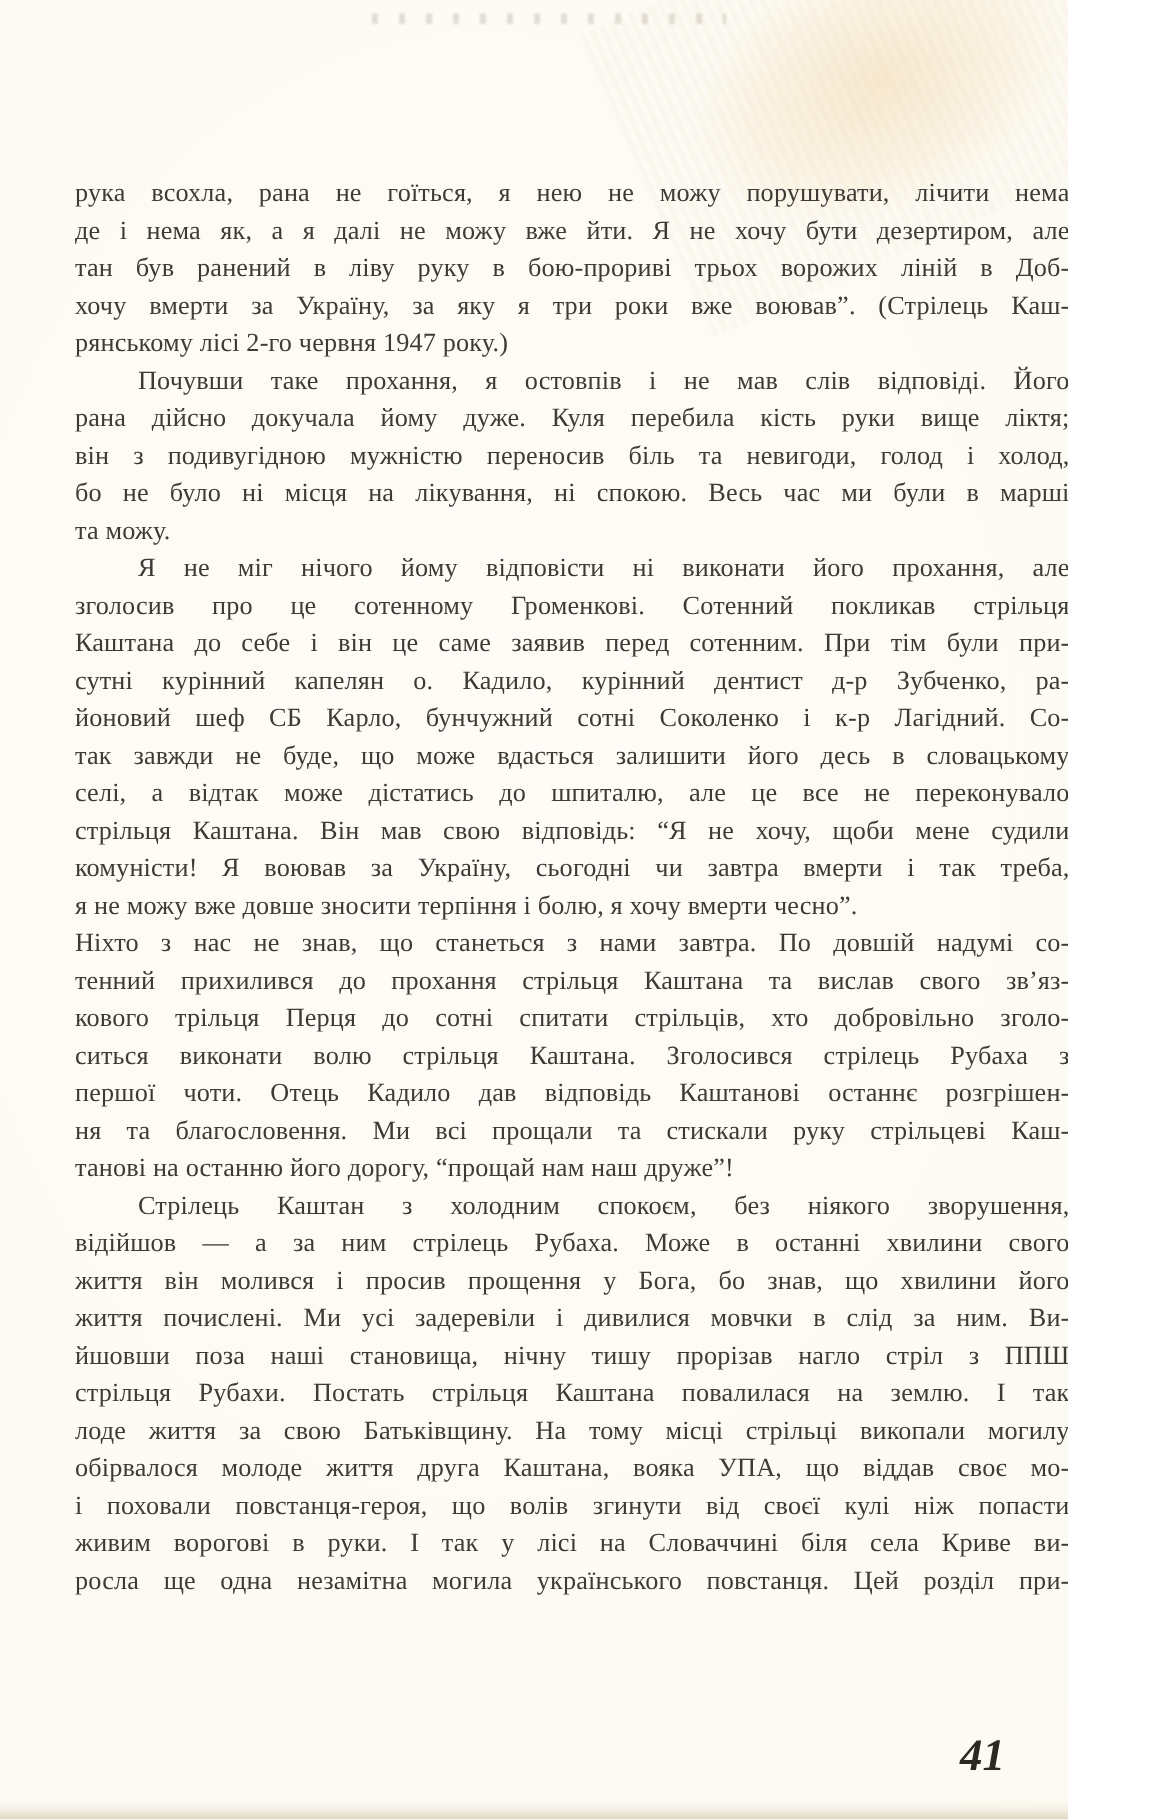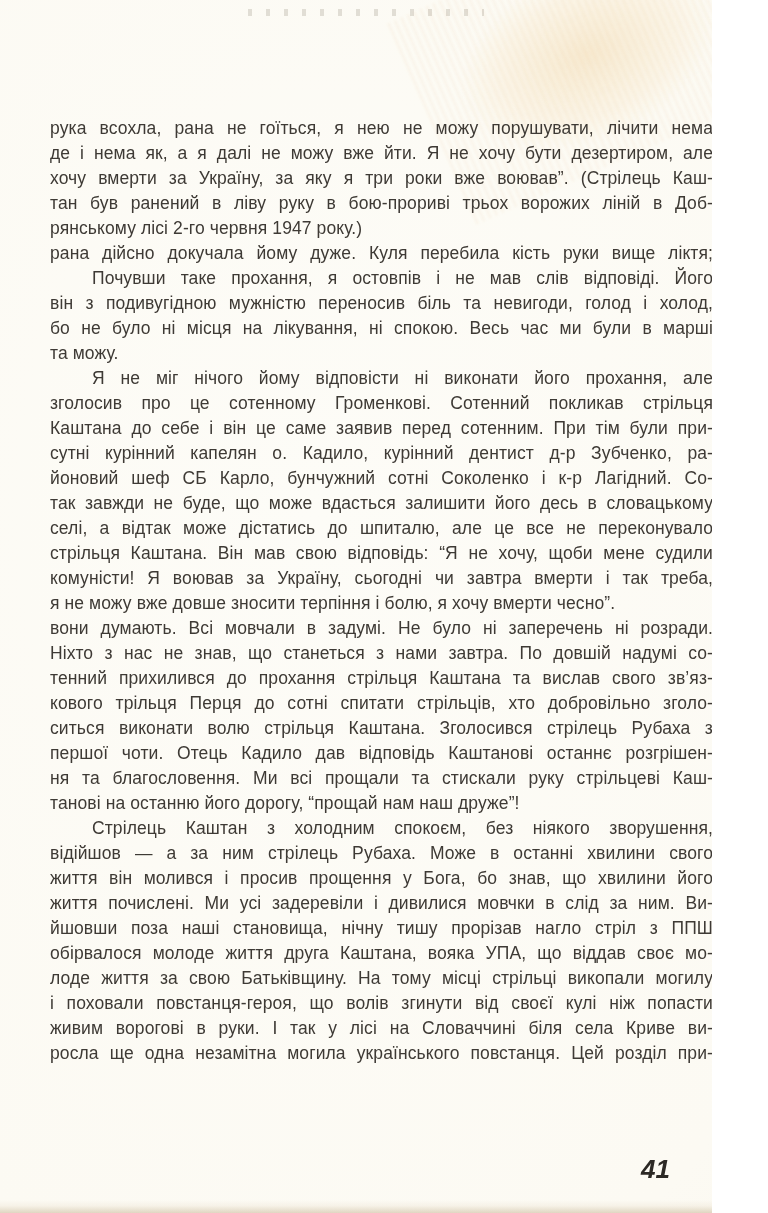--- a/index.html
+++ b/index.html
@@ -7,21 +7,21 @@
     padding: 0;
     background: #ffffff;
   }
   .page {
     position: relative;
     width: 712px;
     height: 1213px;
     overflow: hidden;
     background:
       radial-gradient(130% 105% at 45% 42%, #fdfcf7 0%, #fcfaf3 65%, #f9f6ec 100%);
-    font-family: Liberation Sans, sans-serif;
+    font-family: Liberation Serif, serif;
   }
   
   .smudge {
     position: absolute;
     top: -55px;
     right: -45px;
     width: 340px;
     height: 220px;
     background:
       repeating-linear-gradient(90deg, rgba(233,196,142,0.10) 0 3px, rgba(255,255,255,0) 3px 7px),
@@ -66,75 +66,75 @@
   }
   .line.last { text-align-last: left; }
   .para.last-full .line.last { text-align-last: justify; }
   .para.indent .line.first { text-indent: 42px; }
   .page-number {
     position: absolute;
     top: 1154px;
     right: 42px;
     font-style: italic;
     font-weight: 700;
-    font-size: 26px;
+    font-size: 30px;
     color: var(--num-ink, #2c2925);
   }
 </style>
 </head>
 <body>
 
 <div class="page">
   <div class="smudge"></div>
   <div class="dots"></div>
   <div class="text-block">
       <div class="para">
         <div class="line first">рука всохла, рана не гоїться, я нею не можу порушувати, лічити нема</div>
         <div class="line">де і нема як, а я далі не можу вже йти. Я не хочу бути дезертиром, але</div>
+        <div class="line">тан був ранений в ліву руку в бою-прориві трьох ворожих ліній в Доб-</div>
         <div class="line">хочу вмерти за Україну, за яку я три роки вже воював”. (Стрілець Каш-</div>
-        <div class="line">тан був ранений в ліву руку в бою-прориві трьох ворожих ліній в Доб-</div>
         <div class="line last">рянському лісі 2-го червня 1947 року.)</div>
       </div>
       <div class="para indent">
+        <div class="line first">Почувши таке прохання, я остовпів і не мав слів відповіді. Його</div>
         <div class="line">рана дійсно докучала йому дуже. Куля перебила кість руки вище ліктя;</div>
-        <div class="line first">Почувши таке прохання, я остовпів і не мав слів відповіді. Його</div>
         <div class="line">він з подивугідною мужністю переносив біль та невигоди, голод і холод,</div>
         <div class="line">бо не було ні місця на лікування, ні спокою. Весь час ми були в марші</div>
         <div class="line last">та можу.</div>
       </div>
       <div class="para indent">
         <div class="line first">Я не міг нічого йому відповісти ні виконати його прохання, але</div>
         <div class="line">зголосив про це сотенному Громенкові. Сотенний покликав стрільця</div>
         <div class="line">Каштана до себе і він це саме заявив перед сотенним. При тім були при-</div>
         <div class="line">сутні курінний капелян о. Кадило, курінний дентист д-р Зубченко, ра-</div>
         <div class="line">йоновий шеф СБ Карло, бунчужний сотні Соколенко і к-р Лагідний. Со-</div>
         <div class="line">так завжди не буде, що може вдасться залишити його десь в словацькому</div>
         <div class="line">селі, а відтак може дістатись до шпиталю, але це все не переконувало</div>
         <div class="line">стрільця Каштана. Він мав свою відповідь: “Я не хочу, щоби мене судили</div>
         <div class="line">комуністи! Я воював за Україну, сьогодні чи завтра вмерти і так треба,</div>
         <div class="line last">я не можу вже довше зносити терпіння і болю, я хочу вмерти чесно”.</div>
       </div>
       <div class="para indent">
-        <div class="line">вони думають. Всі мовчали в задумі. Не було ні заперечень ні розради.</div>
         <div class="line">Ніхто з нас не знав, що станеться з нами завтра. По довшій надумі со-</div>
         <div class="line">тенний прихилився до прохання стрільця Каштана та вислав свого зв’яз-</div>
         <div class="line">кового трільця Перця до сотні спитати стрільців, хто добровільно зголо-</div>
         <div class="line">ситься виконати волю стрільця Каштана. Зголосився стрілець Рубаха з</div>
         <div class="line">першої чоти. Отець Кадило дав відповідь Каштанові останнє розгрішен-</div>
         <div class="line">ня та благословення. Ми всі прощали та стискали руку стрільцеві Каш-</div>
         <div class="line last">танові на останню його дорогу, “прощай нам наш друже”!</div>
       </div>
       <div class="para indent last-full">
         <div class="line first">Стрілець Каштан з холодним спокоєм, без ніякого зворушення,</div>
         <div class="line">відійшов — а за ним стрілець Рубаха. Може в останні хвилини свого</div>
         <div class="line">життя він молився і просив прощення у Бога, бо знав, що хвилини його</div>
         <div class="line">життя почислені. Ми усі задеревіли і дивилися мовчки в слід за ним. Ви-</div>
         <div class="line">йшовши поза наші становища, нічну тишу прорізав нагло стріл з ППШ</div>
+        <div class="line">стрільця Рубахи. Постать стрільця Каштана повалилася на землю. І так</div>
+        <div class="line">лоде життя за свою Батьківщину. На тому місці стрільці викопали могилу</div>
         <div class="line">обірвалося молоде життя друга Каштана, вояка УПА, що віддав своє мо-</div>
-        <div class="line">лоде життя за свою Батьківщину. На тому місці стрільці викопали могилу</div>
         <div class="line">і поховали повстанця-героя, що волів згинути від своєї кулі ніж попасти</div>
         <div class="line">живим ворогові в руки. І так у лісі на Словаччині біля села Криве ви-</div>
         <div class="line last">росла ще одна незамітна могила українського повстанця. Цей розділ при-</div>
       </div>
     </div>
   <div class="page-number">41</div>
   <div class="bottom-band"></div>
 </div>
 
 </body></html>

